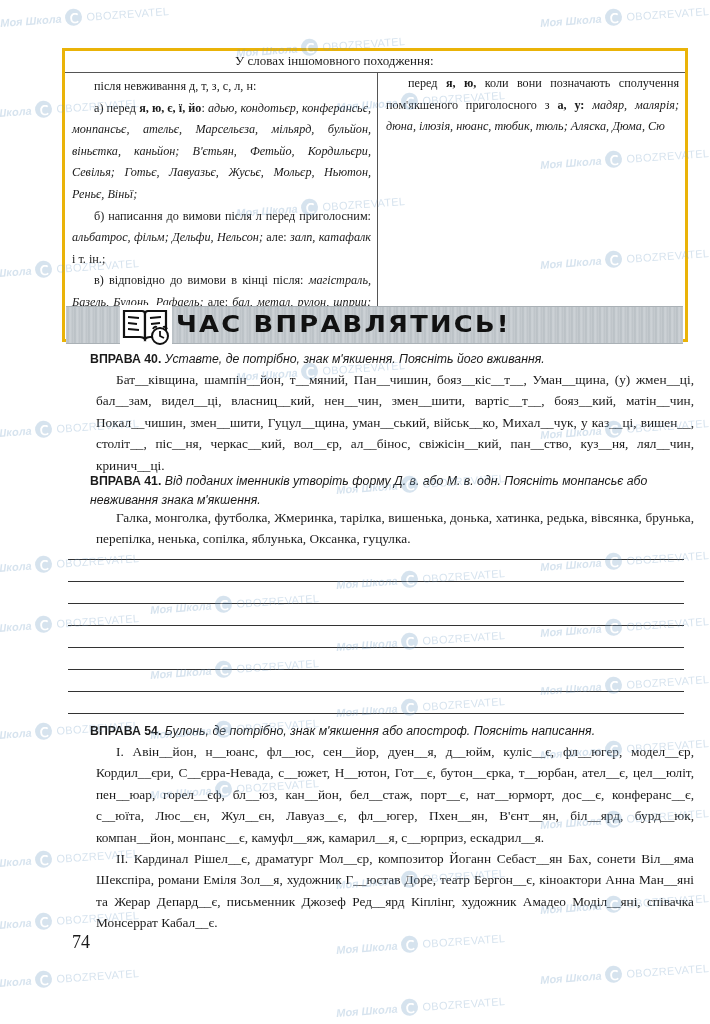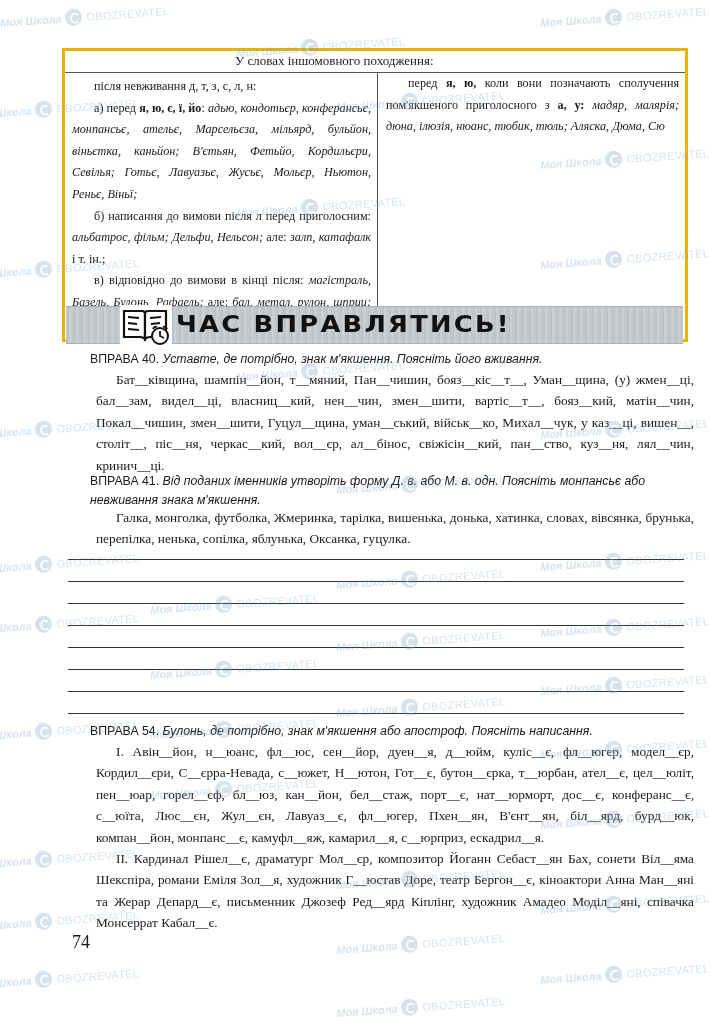--- a/index.html
+++ b/index.html
@@ -26,21 +26,21 @@
 
   
   .banner { position: absolute; left: 66px; top: 306px; width: 617px; height: 38px;
     background: repeating-linear-gradient(90deg, #c9ced2 0px, #b7bec3 2px, #cfd4d8 4px, #bcc2c7 7px);
     border-top: 1px solid #aab1b6; border-bottom: 1px solid #aab1b6; }
   .banner-icon { position: absolute; left: 120px; top: 305px; width: 52px; height: 42px; background: #ffffff; z-index: 2; }
   .banner-title { position: absolute; left: 176px; top: 311px; font-family: "DejaVu Sans", sans-serif; font-weight: bold; font-size: 23px; letter-spacing: 2px; color: #111; z-index: 2; transform: scaleX(1.12); transform-origin: left center; }
 
   
   .ex-head { position: absolute; left: 90px; font-family: "Liberation Sans", sans-serif; font-size: 12.3px; line-height: 19px; font-style: italic; width: 598px; }
-  .ex-head .ex-num { font-weight: normal; font-style: normal; }
+  .ex-head .ex-num { font-weight: bold; font-style: normal; }
   .ex-body { position: absolute; left: 96px; width: 598px; font-size: 13.3px; line-height: 21.4px; text-align: justify; text-align-last: left; }
   .ex-body p { text-indent: 20px; }
 
   .lines { position: absolute; left: 68px; top: 559px; width: 616px; }
   .line { height: 1.4px; background: #333; margin-bottom: 20.6px; }
 
   .page-num { position: absolute; left: 72px; top: 932px; font-size: 18px; }
 </style>
 </head>
 <body>
@@ -105,21 +105,21 @@
 </div>
 <div class="ex-body" style="top:369px;">
   <p>Бат__ківщина, шампін__йон, т__мяний, Пан__чишин, бояз__кіс__т__, Уман__щина, (у) жмен__ці, бал__зам, видел__ці, власниц__кий, нен__чин, змен__шити, вартіс__т__, бояз__кий, матін__чин, Покал__чишин, змен__шити, Гуцул__щина, уман__ський, військ__ко, Михал__чук, у каз__ці, вишен__, століт__, піс__ня, черкас__кий, вол__єр, ал__бінос, свіжісін__кий, пан__ство, куз__ня, лял__чин, кринич__ці.</p>
 </div>
 
 <div class="ex-head" style="top:472px;">
   <span class="ex-num">ВПРАВА 41.</span>
   <span>Від поданих іменників утворіть форму Д. в. або М. в. одн. Поясніть монпансьє або невживання знака м'якшення.</span>
 </div>
 <div class="ex-body" style="top:507px;">
-  <p>Галка, монголка, футболка, Жмеринка, тарілка, вишенька, донька, хатинка, словах, вівсянка, брунька, перепілка, ненька, сопілка, яблунька, Оксанка, гуцулка.</p>
+  <p>Галка, монголка, футболка, Жмеринка, тарілка, вишенька, донька, хатинка, редька, вівсянка, брунька, перепілка, ненька, сопілка, яблунька, Оксанка, гуцулка.</p>
 </div>
 <div class="lines">
   <div class="line"></div>
   <div class="line"></div>
   <div class="line"></div>
   <div class="line"></div>
   <div class="line"></div>
   <div class="line"></div>
   <div class="line"></div>
   <div class="line"></div>

